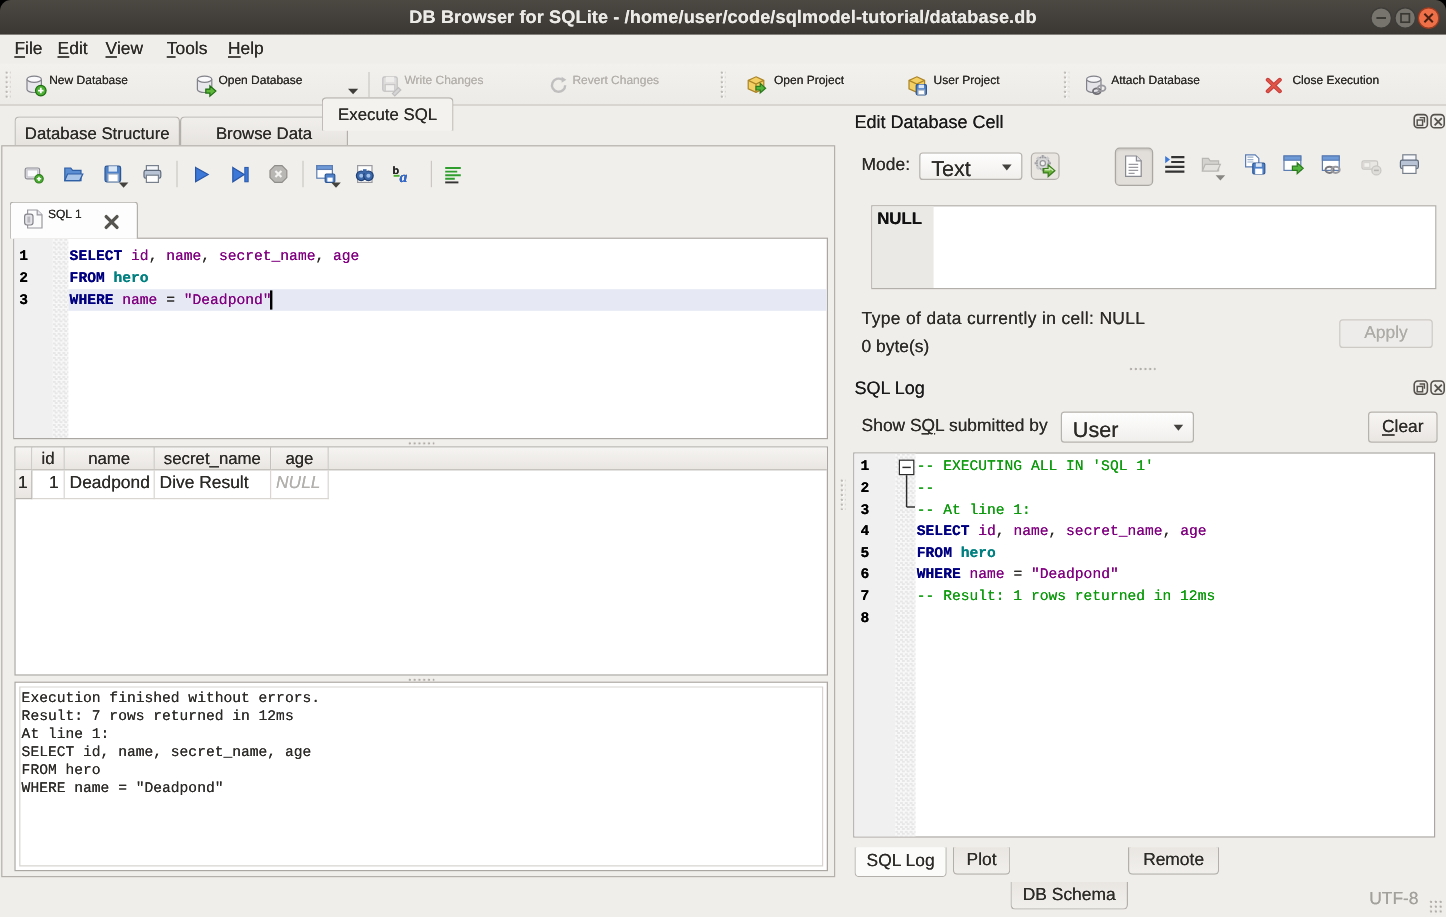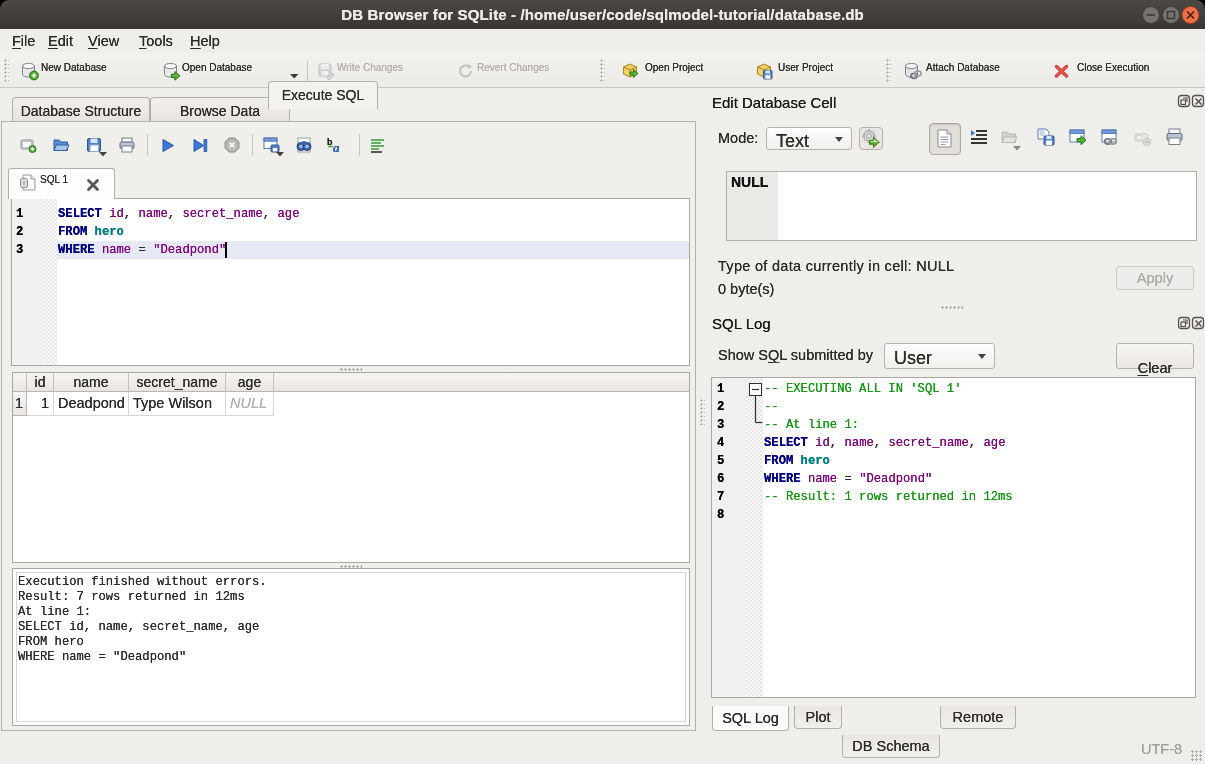--- a/index.html
+++ b/index.html
@@ -116,21 +116,21 @@
 <div id="rtable"></div>
 <div class="hcell" style="left:13px;top:373px;width:14px;height:19px"></div>
 <div class="hcell" style="left:27px;top:373px;width:27px;height:19px">id</div>
 <div class="hcell" style="left:54px;top:373px;width:75px;height:19px">name</div>
 <div class="hcell" style="left:129px;top:373px;width:97px;height:19px">secret_name</div>
 <div class="hcell" style="left:226px;top:373px;width:48px;height:19px">age</div>
 <div class="hcell" style="left:274px;top:373px;width:415px;height:19px;border-right:none"></div>
 <div class="dcell" style="left:13px;top:392px;width:14px;height:24px;background:linear-gradient(#f6f4f2,#e9e6e2);border-right:1px solid #b9b6b1;border-bottom:1px solid #b9b6b1;padding-left:2px">1</div>
 <div class="dcell" style="left:27px;top:392px;width:27px;height:24px;text-align:right">1</div>
 <div class="dcell" style="left:54px;top:392px;width:75px;height:24px">Deadpond</div>
-<div class="dcell" style="left:129px;top:392px;width:97px;height:24px">Type Wilson</div>
+<div class="dcell" style="left:129px;top:392px;width:97px;height:24px">Dive Result</div>
 <div class="dcell" style="left:226px;top:392px;width:48px;height:24px;color:#b2b0ac;font-style:italic">NULL</div>
 <div class="sdots" style="left:340px;top:565px"></div>
 
 <div id="msgbox"></div>
 <div class="abs mono" style="left:18px;top:575px;line-height:15px">Execution finished without errors.
 Result: 7 rows returned in 12ms
 At line 1:
 SELECT id, name, secret_name, age
 FROM hero
 WHERE name = "Deadpond"</div>
@@ -165,21 +165,21 @@
 <span class="abs" style="left:718px;top:258px;font-size:14.5px;letter-spacing:.3px">Type of data currently in cell: NULL</span>
 <span class="abs" style="left:718px;top:281px;font-size:14.5px">0 byte(s)</span>
 <div class="btn dis" style="left:1116px;top:266px;width:78px;height:24px;padding-top:3px">Apply</div>
 <div class="sdots" style="left:941px;top:306px"></div>
 
 <span class="abs" style="left:718px;top:347px;font-size:14.5px">Show S<u>Q</u>L submitted by</span>
 <div class="combo" style="left:884px;top:343px;width:111px;height:26px">
     <span style="position:absolute;left:9px;top:4px">User</span>
     <span class="arr" style="top:10px"></span>
   </div>
-<div class="btn" style="left:1116px;top:343px;width:78px;height:26px;padding-top:16px"><u>C</u>lear</div>
+<div class="btn" style="left:1140px;top:343px;width:58px;height:26px;padding-top:4px"><u>C</u>lear</div>
 
 <div id="logbox"></div>
 <div class="gutter" style="left:712px;top:378px;width:34px;height:319px"></div>
 <div class="foldm" style="left:746px;top:378px;width:17px;height:319px"></div>
 <div class="abs mono code lnum" style="left:717px;top:380px">1
 2
 3
 4
 5
 6

